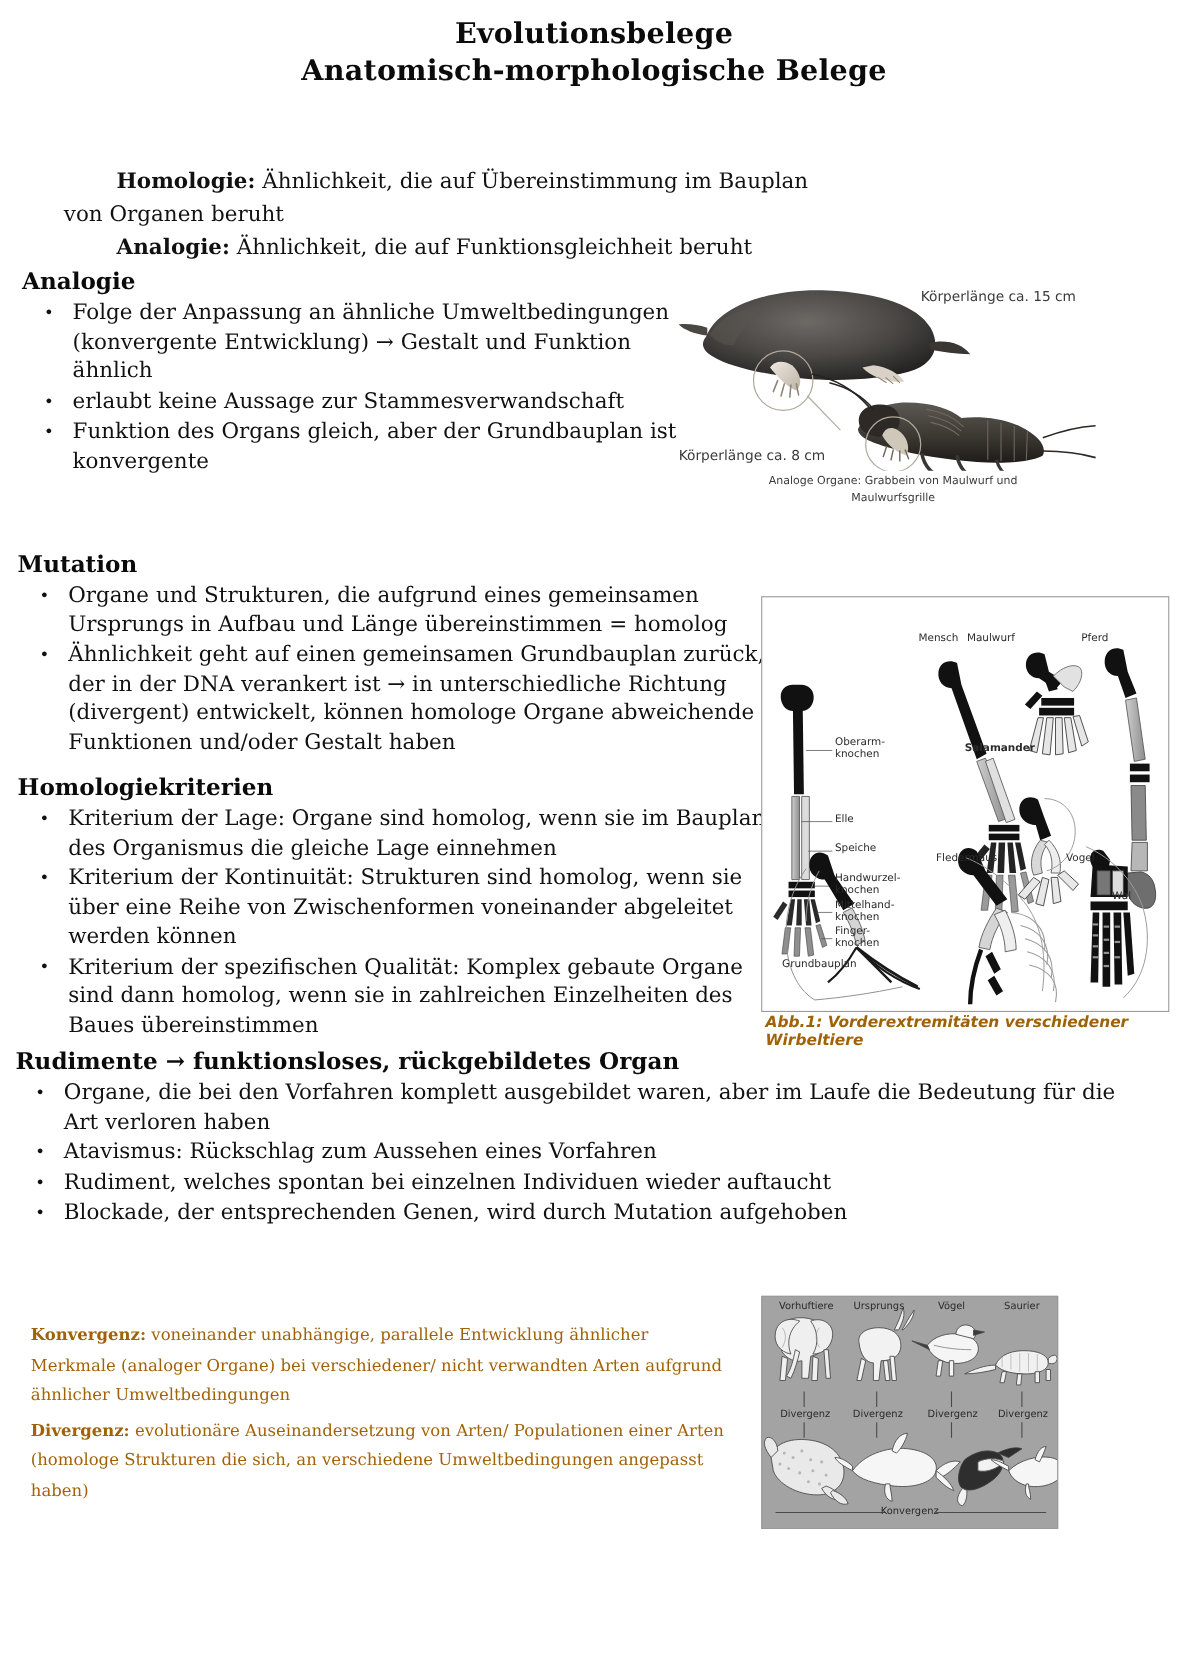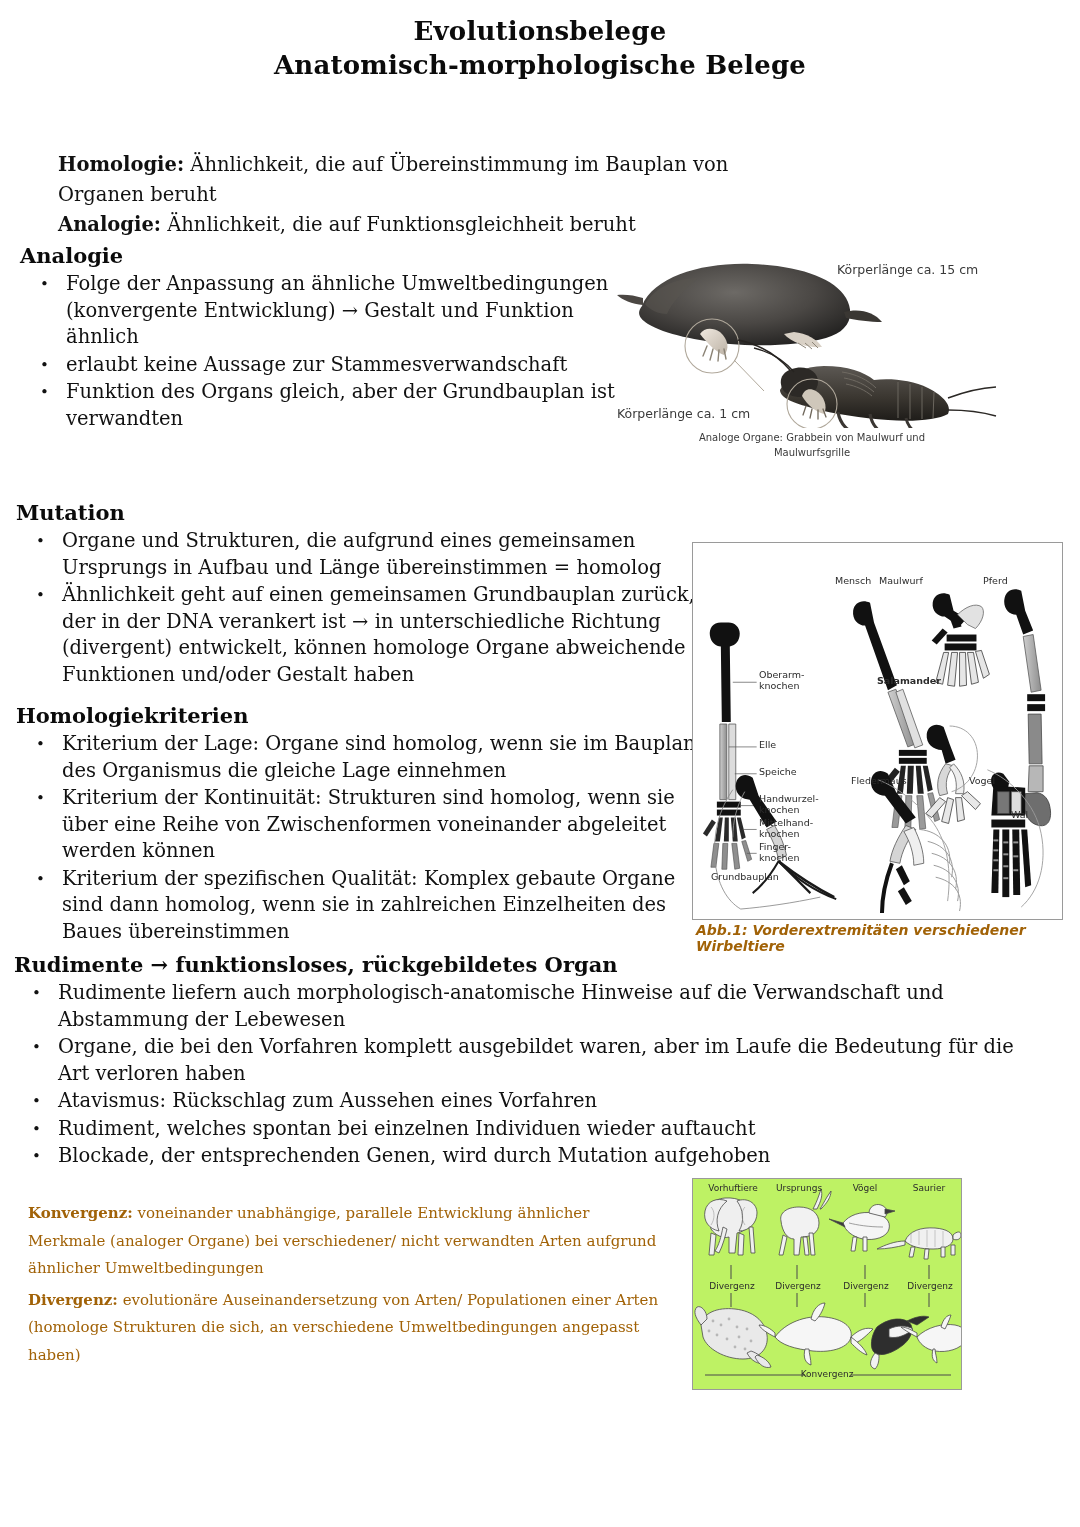--- a/index.html
+++ b/index.html
@@ -20,21 +20,21 @@
     font-weight:bold;
     font-size:26px;
     line-height:34px;
     letter-spacing:0.2px;
     color:#0b0b0b;
   }
 
   
   .defs{position:absolute;left:58px;top:150px;width:700px;}
   .def-line{font-size:19.5px;line-height:30px;color:#111;}
-  .def-line b{font-weight:bold;}
+  .def-line b{font-weight:bold;margin-left:48px;}
 
   
   .sec-head{
     font-weight:bold;
     font-size:21px;
     line-height:26px;
     color:#0b0b0b;
     margin:0 0 2px 0;
   }
 
@@ -105,21 +105,21 @@
     font-family:"DejaVu Sans","Liberation Sans",sans-serif;
     font-size:9.5px;line-height:11px;color:#2b2b2b;
     white-space:pre-line;
   }
 
   
   .fig-conv{
     position:absolute;left:692px;top:1178px;
     width:270px;height:212px;
     border:1px solid #9a9a9a;
-    background:#bef264;
+    background:#a3a3a3;
     box-sizing:border-box;
   }
   .conv-lbl{
     position:absolute;
     font-family:"DejaVu Sans","Liberation Sans",sans-serif;
     font-size:9px;line-height:10px;color:#2b2b2b;
     white-space:nowrap;text-align:center;
   }
   .conv-base-lbl{
     position:absolute;left:0;width:268px;text-align:center;
@@ -144,21 +144,21 @@
     <div class="def-line">
       <b>Analogie:</b><span> Ähnlichkeit, die auf Funktionsgleichheit beruht</span>
     </div>
   </div>
 
   <div class="analogie-block">
     <div class="sec-head">Analogie</div>
     <ul class="bul">
       <li>Folge der Anpassung an ähnliche Umweltbedingungen (konvergente Entwicklung) → Gestalt und Funktion ähnlich</li>
       <li>erlaubt keine Aussage zur Stammesverwandschaft</li>
-      <li>Funktion des Organs gleich, aber der Grundbauplan ist verwandten</li>
+      <li>Funktion des Organs gleich, aber der Grundbauplan ist konvergente</li>
     </ul>
   </div>
 
   <div class="fig-mole">
     <svg class="mole-art" viewBox="0 0 400 180">
       <defs>
         <radialGradient id="furG" cx="45%" cy="35%" r="70%">
           <stop offset="0%" stop-color="#6d6a66"></stop>
           <stop offset="55%" stop-color="#4a4744"></stop>
           <stop offset="100%" stop-color="#232221"></stop>
@@ -217,21 +217,21 @@
       <path d="M258 166 C260 178 268 186 280 188" stroke="#3b3733" stroke-width="3.2" fill="none"></path>
       <path d="M294 170 C296 180 304 186 314 188" stroke="#3b3733" stroke-width="3" fill="none"></path>
 
       <path d="M190 148 C196 158 204 164 212 166 C216 158 212 148 204 143 C197 139 192 142 190 148 Z" fill="#cfc7ba"></path>
       <path d="M194 158 l-3 9 M200 161 l-2 9 M206 162 l0 9 M211 161 l3 8" stroke="#6f675b" stroke-width="1.3" fill="none" stroke-linecap="round"></path>
 
       <circle cx="200" cy="156" r="25" fill="none" stroke="#b0a89b" stroke-width="1.1"></circle>
     </svg>
 
     <div class="cap-small cap-len-mole">Körperlänge ca. 15 cm</div>
-    <div class="cap-small cap-len-cricket">Körperlänge ca. 1 cm</div>
+    <div class="cap-small cap-len-cricket">Körperlänge ca. 8 cm</div>
     <div class="cap-analoge">
       <span>Analoge Organe: Grabbein von Maulwurf und</span><br>
       <span>Maulwurfsgrille</span>
     </div>
   </div>
 
   <div class="homologie-block">
     <div class="sec-head">Mutation</div>
     <ul class="bul">
       <li>Organe und Strukturen, die aufgrund eines gemeinsamen Ursprungs in Aufbau und Länge übereinstimmen = homolog</li>
@@ -407,21 +407,20 @@
     <div class="lbl" style="left:158px;top:232px;">Fledermaus</div>
     <div class="lbl" style="left:276px;top:232px;">Vogel</div>
     <div class="lbl" style="left:318px;top:232px;margin-top:34px;">Wal</div>
   </div>
 
   <div class="fig-limbs-cap">Abb.1: Vorderextremitäten verschiedener Wirbeltiere</div>
 
   <div class="rudimente-block">
     <div class="sec-head">Rudimente → funktionsloses, rückgebildetes Organ</div>
     <ul class="bul">
-      <li>Rudimente liefern auch morphologisch-anatomische Hinweise auf die Verwandschaft und Abstammung der Lebewesen</li>
       <li>Organe, die bei den Vorfahren komplett ausgebildet waren, aber im Laufe die Bedeutung für die Art verloren haben</li>
       <li>Atavismus: Rückschlag zum Aussehen eines Vorfahren</li>
       <li>Rudiment, welches spontan bei einzelnen Individuen wieder auftaucht</li>
       <li>Blockade, der entsprechenden Genen, wird durch Mutation aufgehoben</li>
     </ul>
   </div>
 
   <div class="konv-block">
     <p>
       <b>Konvergenz:</b><span> voneinander unabhängige, parallele Entwicklung ähnlicher Merkmale (analoger Organe) bei verschiedener/ nicht verwandten Arten aufgrund ähnlicher Umweltbedingungen</span>

